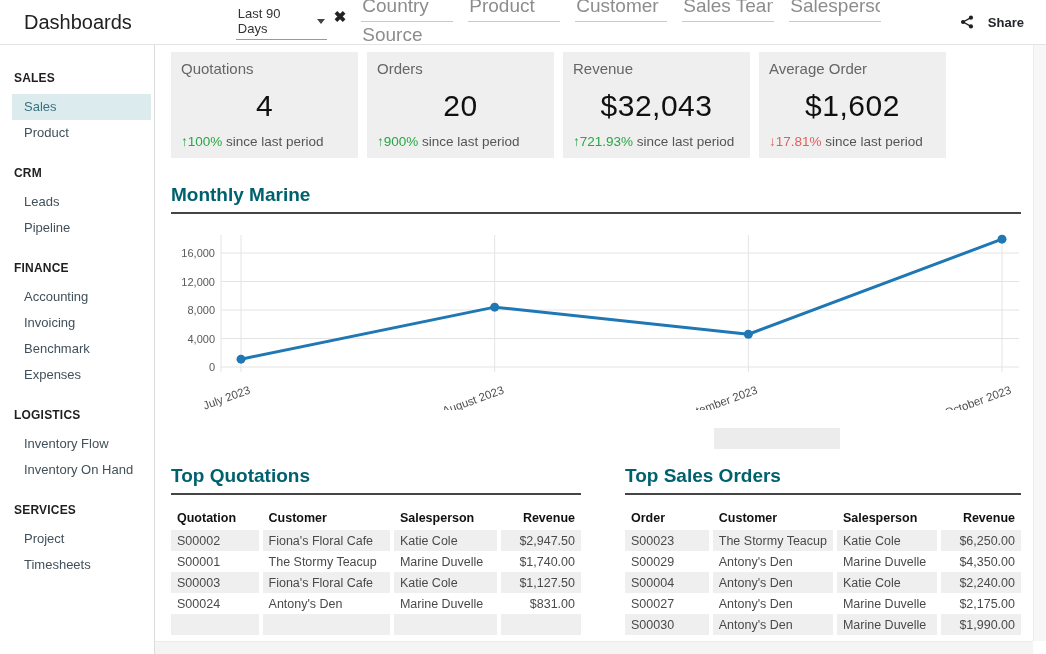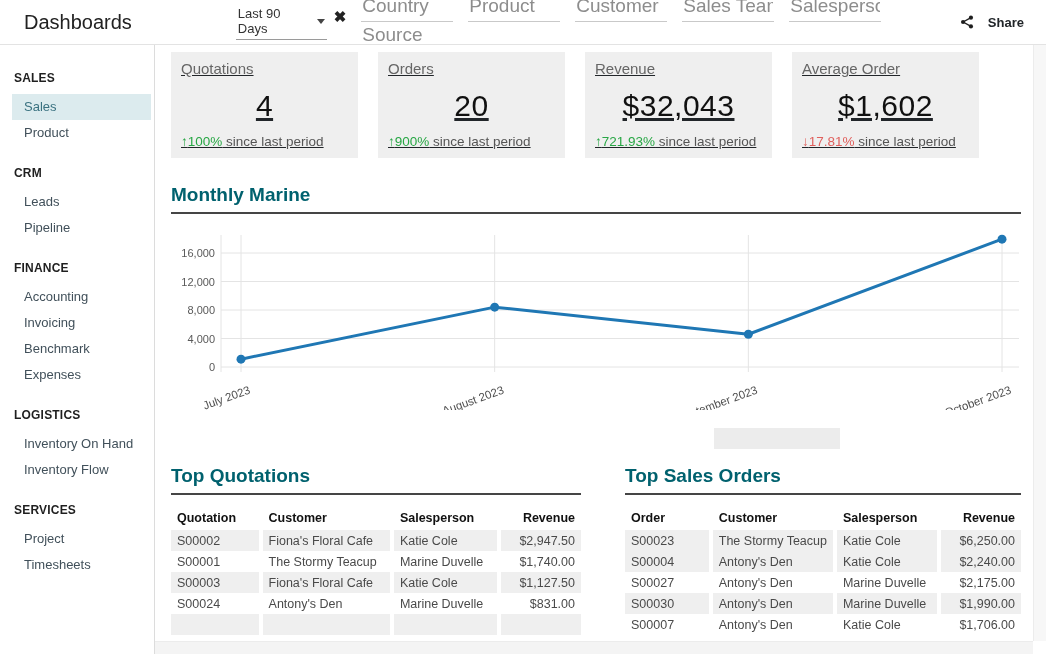--- a/index.html
+++ b/index.html
@@ -40,21 +40,21 @@
   .sb-item { font-size:13px; color:#41505a; padding:5px 0 5px 12px; margin:0 3px 0 12px; cursor:pointer; line-height:16px; }
   .sb-item.active { background:#dcebee; color:#3a7280; }
 
   
   .main { flex:1; position:relative; overflow:hidden; background:#fff; }
   .content { padding:7px 0 0 16px; }
   .vscroll { position:absolute; top:0; right:0; bottom:13px; width:13px; background:#f7f7f7; border-left:1px solid #ececec; }
   .hscroll { position:absolute; bottom:0; left:0; right:13px; height:13px; background:#f4f4f4; border-top:1px solid #ececec; }
 
   
-  .kpi-row { display:flex; gap:20px;text-decoration:underline; }
+  .kpi-row { display:flex; gap:9px; }
   .kpi-card { width:187px; height:106px; background:#efefef; padding:8px 10px 9px 10px; display:flex; flex-direction:column; justify-content:space-between; }
   .kpi-title { font-size:15px; color:#666; }
   .kpi-value { text-align:center; font-size:30px; color:#101010; letter-spacing:.5px; }
   .kpi-delta { font-size:13.5px; color:#555; white-space:nowrap; }
   .kpi-delta .up { color:#28a745; }
   .kpi-delta .down { color:#e0605d; }
   .kpi-delta .since { color:#555; }
 
   
   .panel-title {
@@ -118,22 +118,22 @@
       </div>
       <div class="sb-section">
         <div class="sb-title">FINANCE</div>
         <div class="sb-item">Accounting</div>
         <div class="sb-item">Invoicing</div>
         <div class="sb-item">Benchmark</div>
         <div class="sb-item">Expenses</div>
       </div>
       <div class="sb-section">
         <div class="sb-title">LOGISTICS</div>
+        <div class="sb-item">Inventory Flow</div>
         <div class="sb-item">Inventory On Hand</div>
-        <div class="sb-item">Inventory Flow</div>
       </div>
       <div class="sb-section">
         <div class="sb-title">SERVICES</div>
         <div class="sb-item">Project</div>
         <div class="sb-item">Timesheets</div>
       </div>
     </div>
 
   <div class="main">
     <div class="content">
@@ -248,20 +248,26 @@
                   <th style="width: 21%;">Revenue</th>
                 </tr>
               </thead>
               <tbody>
                 <tr class="striped">
                   <td class="rec-link">S00023</td>
                   <td>The Stormy Teacup</td>
                   <td>Katie Cole</td>
                   <td>$6,250.00</td>
                 </tr>
+                <tr>
+                  <td class="rec-link">S00029</td>
+                  <td>Antony's Den</td>
+                  <td>Marine Duvelle</td>
+                  <td>$4,350.00</td>
+                </tr>
                 <tr class="striped">
                   <td class="rec-link">S00004</td>
                   <td>Antony's Den</td>
                   <td>Katie Cole</td>
                   <td>$2,240.00</td>
                 </tr>
                 <tr>
                   <td class="rec-link">S00027</td>
                   <td>Antony's Den</td>
                   <td>Marine Duvelle</td>

